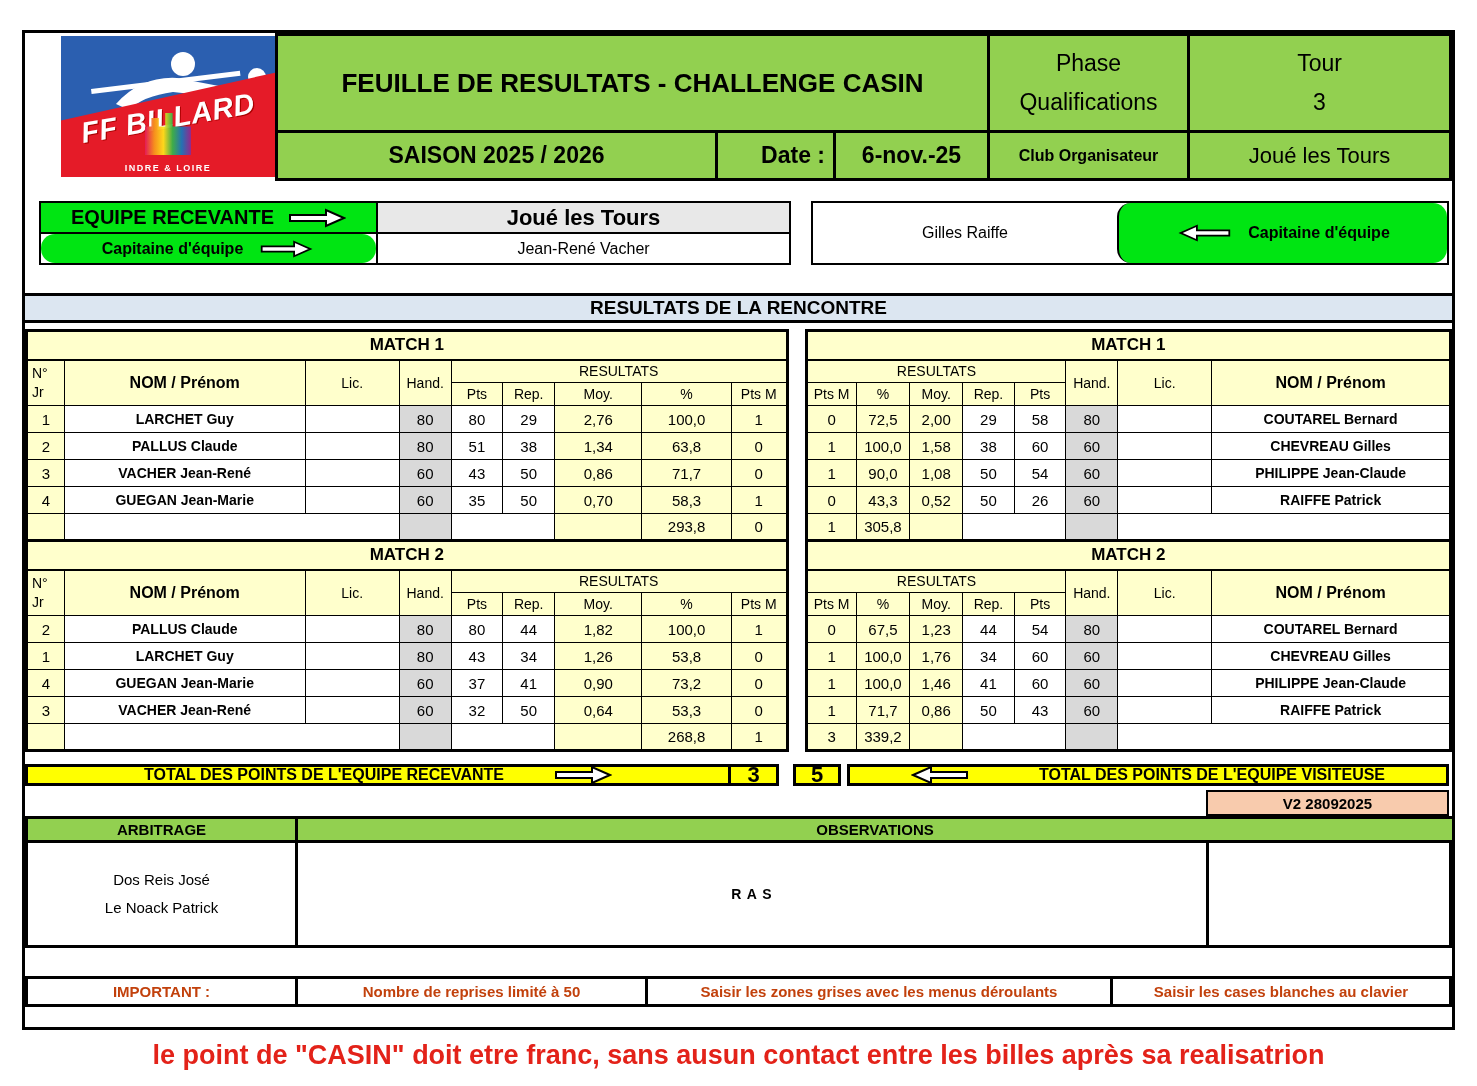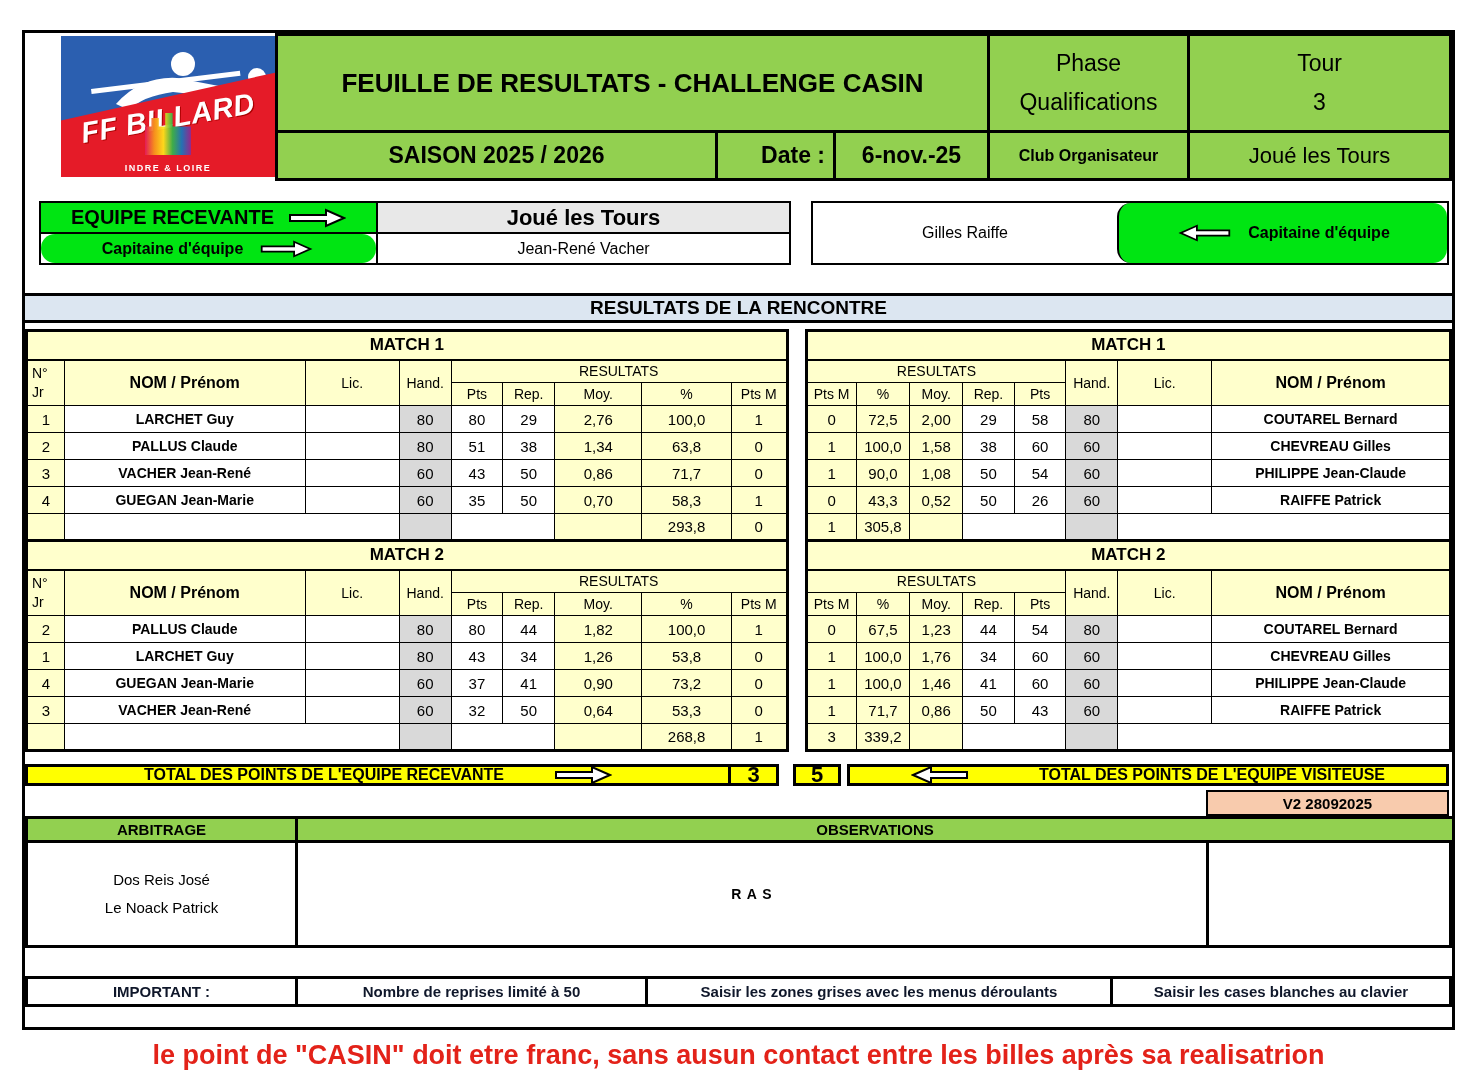--- a/index.html
+++ b/index.html
@@ -94,21 +94,21 @@
   .gl.obs{flex:1;border-left:none;border-right:none;}
   .gl.dir{width:246px;}
   .bcontent{display:flex;height:105px;}
   .bc{border:3px solid #000;border-top:none;background:#fff;display:flex;align-items:center;justify-content:center;}
   .bc.arb{width:273px;flex-direction:column;font-size:15px;line-height:1.9;}
   .bc.obs{flex:1;border-left:none;border-right:none;font-size:14px;font-weight:bold;letter-spacing:1px;}
   .bc.dir{width:246px;}
 
   
   .improw{margin-top:28px;display:flex;height:31px;}
-  .imp{border:3px solid #000;background:#fff;color:#0f172a;font-weight:bold;font-size:15px;display:flex;align-items:center;justify-content:center;}
+  .imp{border:3px solid #000;background:#fff;color:#c2410c;font-weight:bold;font-size:15px;display:flex;align-items:center;justify-content:center;}
   .imp.l{width:273px;}
   .imp.n1{width:350px;border-left:none;}
   .imp.n2{width:465px;border-left:none;}
   .imp.n3{flex:1;border-left:none;}
 
   .footer{position:absolute;left:0;top:1040px;width:100%;text-align:center;color:var(--red);font-weight:bold;font-size:27px;}
 </style>
 </head>
 <body>
 

